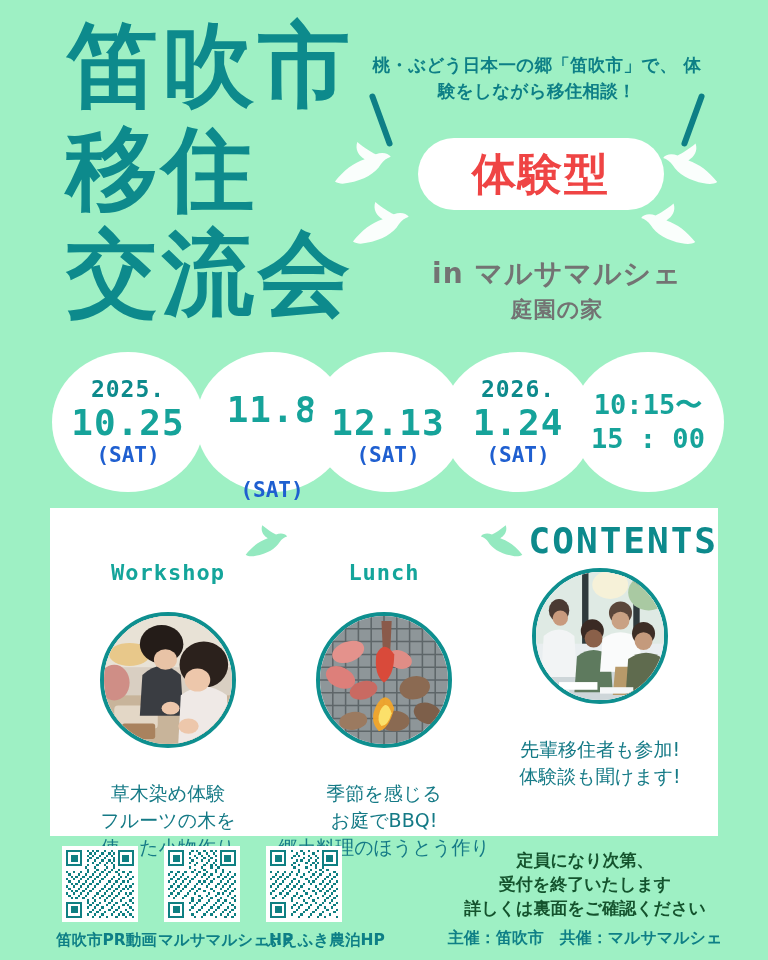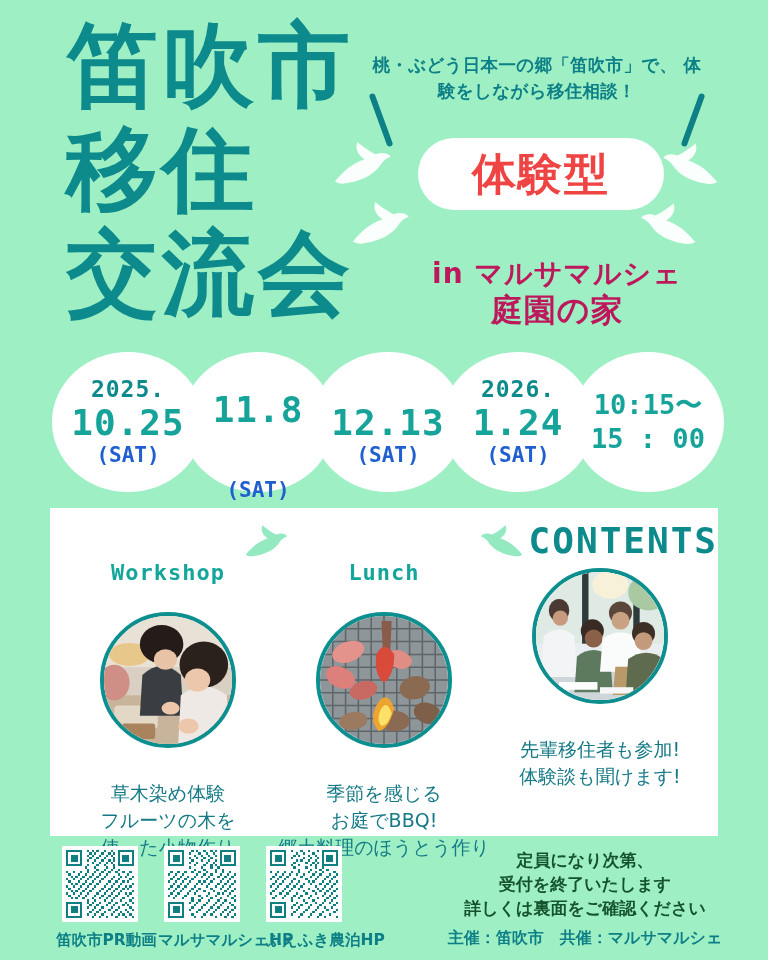--- a/index.html
+++ b/index.html
@@ -44,25 +44,25 @@
     display:flex;align-items:center;justify-content:center;
   }
   .badge span{
     color:#ef4444;font-weight:700;font-size:44px;letter-spacing:2px;
     font-family:"DejaVu Sans","Liberation Sans",sans-serif;
   }
 
   
   .venue{
     position:absolute;left:392px;top:256px;width:330px;text-align:center;
-    color:#be185d;font-weight:700;line-height:36px;
+    color:#737373;font-weight:700;line-height:36px;
     font-family:"DejaVu Sans","Liberation Sans",sans-serif;
   }
   .venue .v1{font-size:28px;letter-spacing:1px;}
-  .venue .v2{font-size:32px;letter-spacing:1px;}
+  .venue .v2{font-size:22px;letter-spacing:1px;}
 
   
   .dates{position:absolute;left:52px;top:352px;width:672px;height:140px;}
   .dcircle{
     position:absolute;top:0;width:152px;height:140px;
     background:#ffffff;border-radius:50%;
     display:flex;flex-direction:column;align-items:center;justify-content:center;
   }
   .dcircle .yr{
     color:#0d8a8c;font-weight:700;font-size:23px;line-height:24px;
@@ -167,21 +167,21 @@
     <div class="v1">in マルサマルシェ</div>
     <div class="v2">庭園の家</div>
   </div>
 
   <div class="dates">
     <div class="dcircle" style="left:0px;">
       <div class="yr">2025.</div>
       <div class="md">10.25</div>
       <div class="dow">(SAT)</div>
     </div>
-    <div class="dcircle" style="left:130px;gap:48px;">
+    <div class="dcircle" style="left:144px;gap:48px;">
       <div class="yr empty"></div>
       <div class="md">11.8</div>
       <div class="dow">(SAT)</div>
     </div>
     <div class="dcircle" style="left:260px;">
       <div class="yr empty"></div>
       <div class="md">12.13</div>
       <div class="dow">(SAT)</div>
     </div>
     <div class="dcircle" style="left:390px;">

